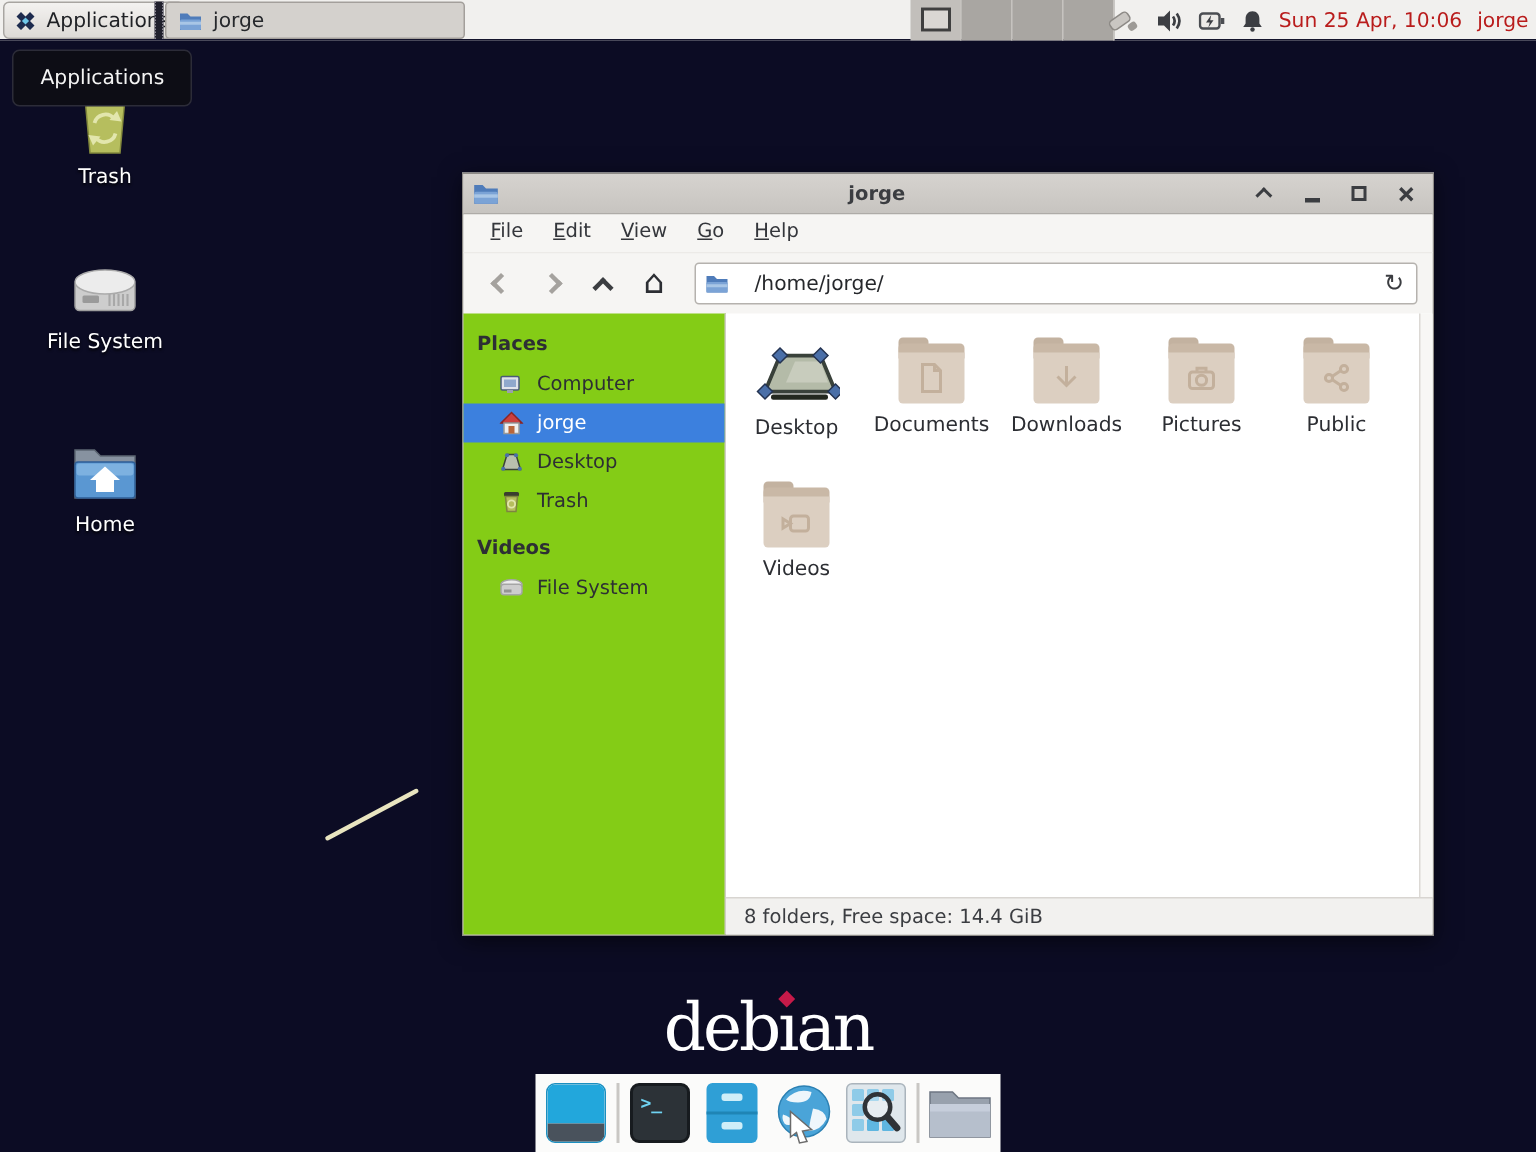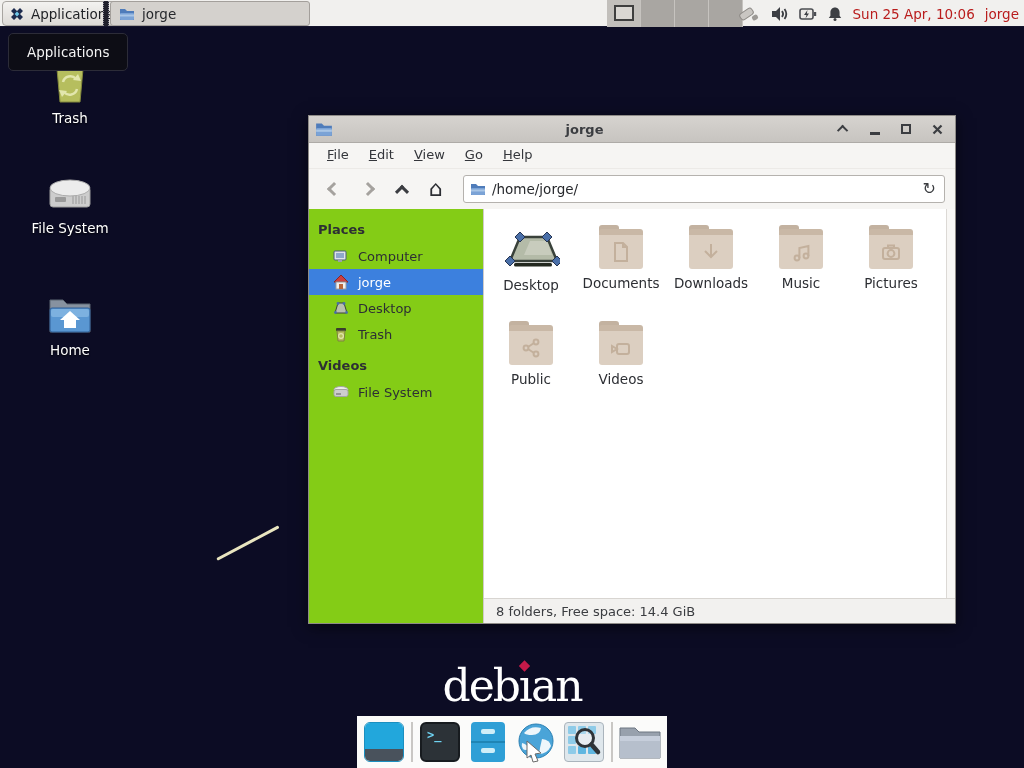--- a/index.html
+++ b/index.html
@@ -52,21 +52,21 @@
   .menu-item::first-letter { text-decoration:underline; }
 
   .toolbar { height:40px; display:flex; align-items:center; padding:0 10px; gap:4px; background:#f6f5f3; }
   .tool-btn { width:30px; height:30px; display:flex; align-items:center; justify-content:center; }
   .chev { width:10px; height:10px; }
   .chev.left  { border-left:3px solid #a5a29e; border-bottom:3px solid #a5a29e; transform:rotate(45deg); }
   .chev.right { border-right:3px solid #a5a29e; border-bottom:3px solid #a5a29e; transform:rotate(-45deg); }
   .chev.up    { border-left:3.5px solid #3b3d41; border-top:3.5px solid #3b3d41; transform:rotate(45deg) translate(2px,2px); }
   .home-glyph { font-size:22px; color:#2c2e33; line-height:1; }
   .path-entry { flex:1; height:28px; margin-left:8px; background:#fff; border:1px solid #b5b2ae; border-radius:3px;
-    display:flex; align-items:center; padding:0 8px 0 6px; gap:6px; }
+    display:flex; align-items:center; padding:0 8px 0 6px; gap:17px; }
   .path-text { flex:1; font-size:13.5px; color:#26282c; }
   .reload-glyph { font-size:16px; color:#3b3d41; line-height:1; }
 
   .content { flex:1; display:flex; min-height:0; }
   .sidebar { width:175px; background:#84cc16; border-right:1px solid #cfccc8; padding-top:8px; }
   .side-header { font-size:13px; font-weight:bold; color:#2d2f34; padding:5px 0 6px 9px; }
   .side-item { height:26px; display:flex; align-items:center; gap:9px; padding-left:24px; font-size:13px; color:#2d2f34; }
   .side-item.selected { background:#3c80de; color:#fff; }
   .sicon { width:16px; height:16px; display:flex; align-items:center; justify-content:center; }
 
@@ -382,34 +382,20 @@
             <div class="ffront">
               <svg width="22" height="22" viewBox="0 0 22 22" fill="none" stroke="#c3b09c" stroke-width="2">
                 <path d="M11 3 v12"></path>
                   <path d="M5 10 l6 6 l6 -6"></path>
               </svg>
             </div>
           </div>
           <div class="flabel">Downloads</div>
         </div>
 
-        <div class="fcell">
-          <div class="ficon">
-            <div class="ftab"></div>
-              <div class="fback"></div>
-            <div class="ffront">
-              <svg width="22" height="22" viewBox="0 0 22 22" fill="none" stroke="#c3b09c" stroke-width="2">
-                <circle cx="7" cy="17" r="2.4"></circle>
-                  <circle cx="16" cy="15" r="2.4"></circle>
-                <path d="M9.4 17 v-10 l9 -2 v10"></path>
-              </svg>
-            </div>
-          </div>
-          <div class="flabel">Music</div>
-        </div>
 
         <div class="fcell">
           <div class="ficon">
             <div class="ftab"></div>
               <div class="fback"></div>
             <div class="ffront">
               <svg width="22" height="22" viewBox="0 0 22 22" fill="none" stroke="#c3b09c" stroke-width="2">
                 <rect x="3" y="7" width="16" height="11" rx="2"></rect>
                 <circle cx="11" cy="12.5" r="3.4"></circle>
                 <path d="M8 7 v-2.5 h6 v2.5"></path>

